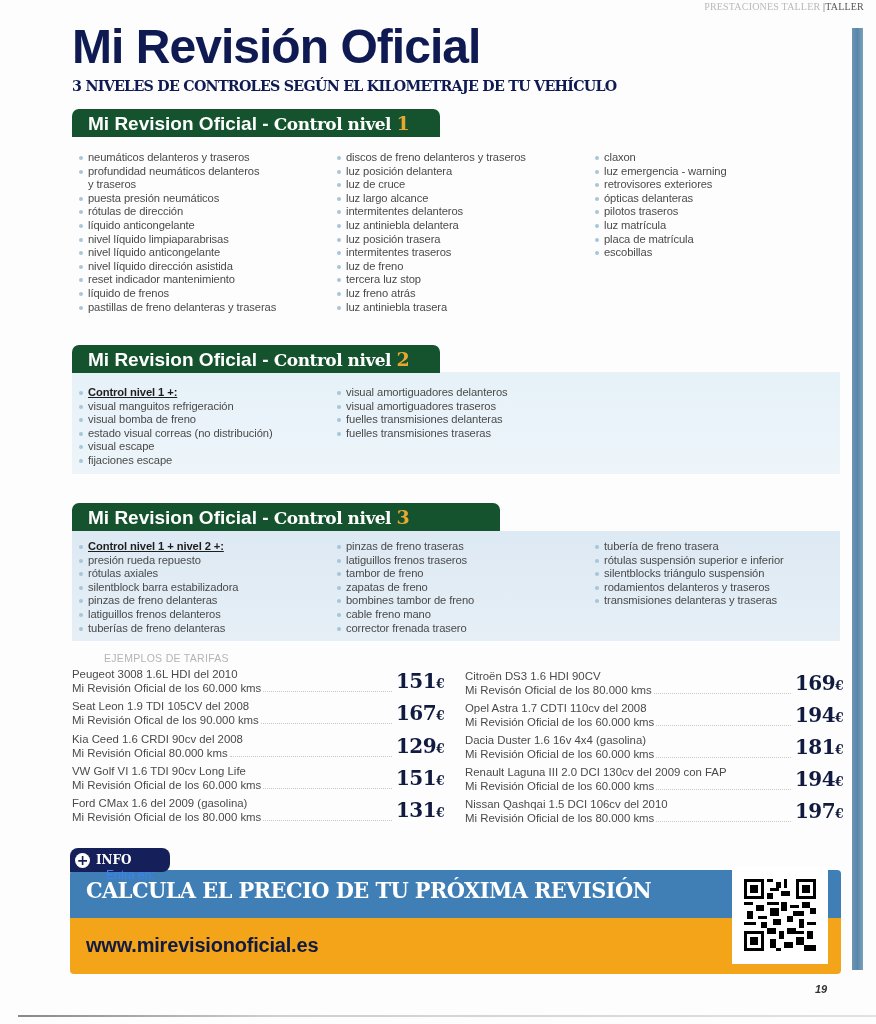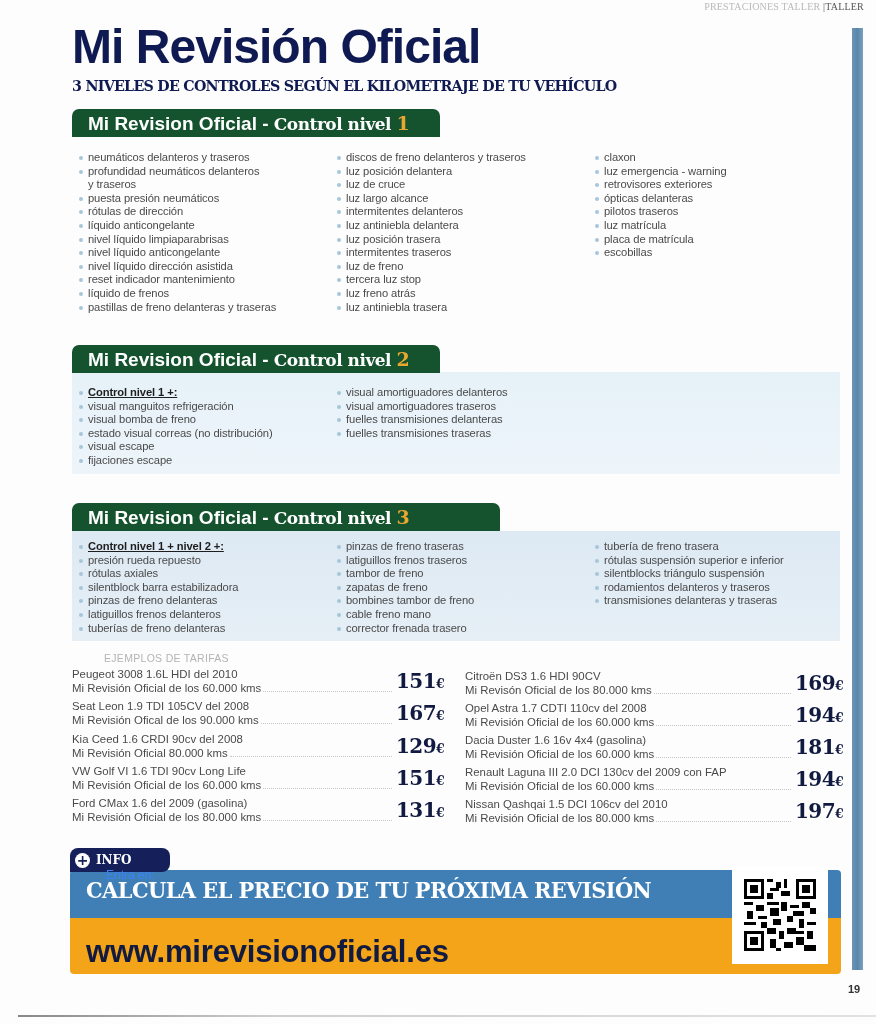--- a/index.html
+++ b/index.html
@@ -35,25 +35,25 @@
   .tariff .price { position: absolute; right: 0; top: 7px; font-family: "DejaVu Serif", serif; font-weight: 700; font-size: 20px; color: #111a40; letter-spacing: -0.5px; }
   .tariff .price .eur { font-size: 12px; }
 
   .info-box { position: absolute; left: 70px; top: 870px; width: 771px; height: 104px; border-radius: 4px; overflow: hidden; }
   .info-blue { position: absolute; left: 0; top: 0; right: 0; height: 48px; background: #3f7fb6; }
   .info-orange { position: absolute; left: 0; top: 48px; right: 0; bottom: 0; background: #f3a418; }
   .info-tab { position: absolute; left: 70px; top: 848px; width: 100px; height: 24px; background: #15205a; border-radius: 8px 8px 8px 0; color: #fff; font-family: "DejaVu Serif", serif; font-weight: 700; font-size: 12px; line-height: 24px; padding-left: 5px; display: flex; align-items: center; gap: 6px; }
   .info-tab .plus { width: 15px; height: 15px; border-radius: 50%; background: #fff; color: #15205a; font-family: "DejaVu Sans", sans-serif; font-size: 14px; font-weight: 700; line-height: 15px; text-align: center; }
   .calc { position: absolute; left: 86px; top: 877px; font-family: "DejaVu Serif", serif; font-weight: 700; font-size: 22.5px; color: #fff; letter-spacing: -0.6px; transform: scaleX(0.93); transform-origin: left; white-space: nowrap; }
   .entra { position: absolute; left: 86px; top: 868px; font-size: 12px; color: #3b82f6; margin-left: 20px; }
-  .url { position: absolute; left: 86px; top: 934px; font-weight: 700; font-size: 31px; color: #111a40; letter-spacing: -0.2px; }
+  .url { position: absolute; left: 86px; top: 934px; font-weight: 700; font-size: 20px; color: #111a40; letter-spacing: -0.2px; }
   .qr { position: absolute; left: 732px; top: 866px; width: 96px; height: 98px; background: #fff; padding: 10px 12px; }
   .qr svg { width: 100%; height: 100%; }
 
-  .page-num { position: absolute; left: 848px; top: 983px; font-size: 11px; font-weight: 700; color: #333; }
+  .page-num { position: absolute; left: 815px; top: 983px; font-size: 11px; font-weight: 700; color: #333; font-style: italic; }
   .bottom-rule { position: absolute; left: 18px; right: 0; top: 1015px; height: 2px; background: linear-gradient(90deg, #888, #cfcfcf 30%, #e2e2e2); }
 </style>
 </head>
 <body>
 
 <div class="section-tag">
   <span>PRESTACIONES TALLER</span>
   <span class="strong">|TALLER</span>
 </div>
 <div class="side-bar"></div>

